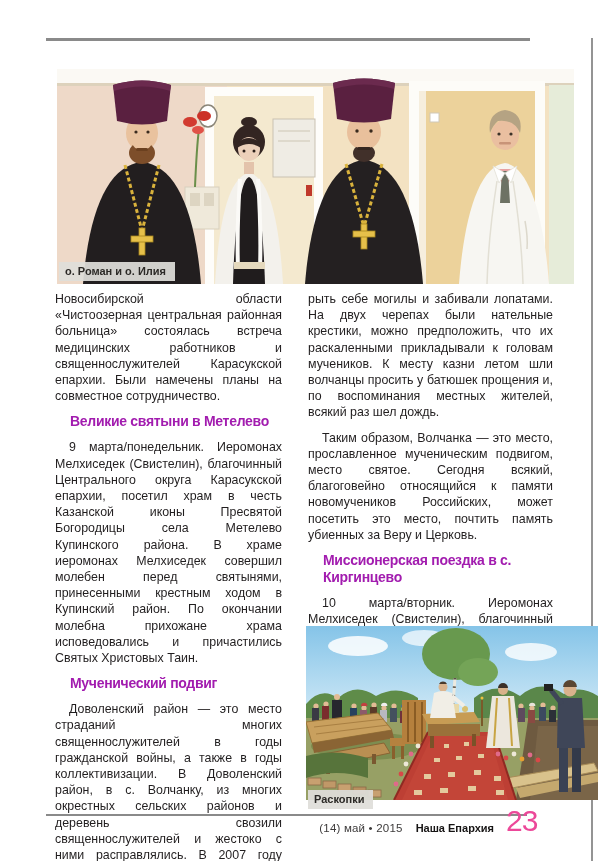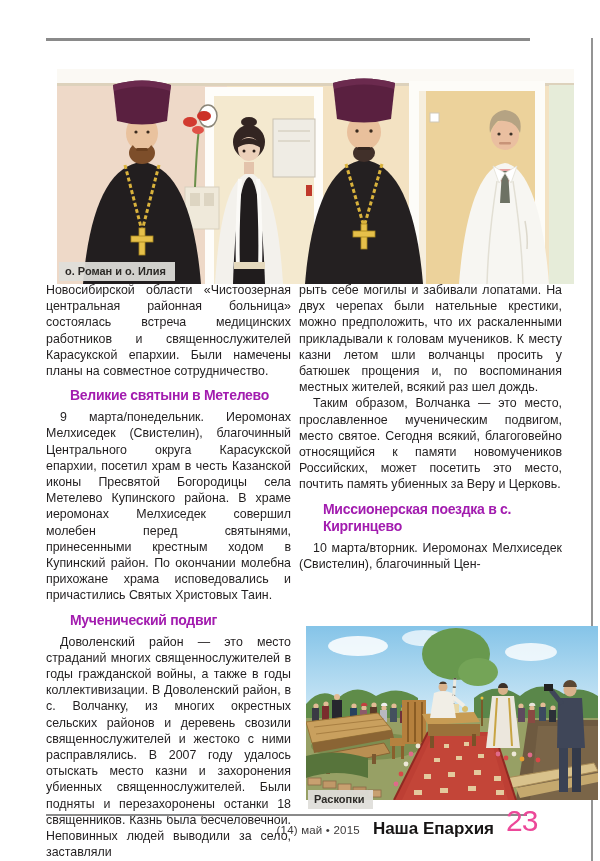--- a/index.html
+++ b/index.html
@@ -19,34 +19,34 @@
   .caption{
     position:absolute;left:2px;bottom:3px;
     background:rgba(223,222,217,0.93);
     color:#2b2926;font-size:11px;font-weight:700;
     padding:2px 9px 3px 6px;line-height:14px;white-space:nowrap;
   }
 
   .col{position:absolute;top:282px;text-align:justify;font-size:12.4px;line-height:16.2px;}
   .col-left{left:46px;width:245px;}
   .col-right{left:299px;width:263px;}
-  .body-para{margin:0;text-indent:14px;}
+  .body-para{margin:9px;text-indent:14px;}
   .body-para.cont{text-indent:0;}
   .section-heading{
     font-size:14px;line-height:17px;font-weight:700;color:#a21caf;
     margin:8px 0 5px 0;padding-left:24px;text-align:left;letter-spacing:-0.3px;
   }
 
   .footer{
     position:absolute;top:822px;left:46px;width:448px;
     display:flex;justify-content:flex-end;align-items:baseline;gap:13px;
     font-size:11.5px;line-height:13px;
   }
   .footer .issue{color:#3d3b3b;font-weight:400;letter-spacing:0.2px;}
-  .footer .brand{color:#161414;font-weight:700;font-size:17px;}
+  .footer .brand{color:#161414;font-weight:700;font-size:11px;}
   .pagenum{
     position:absolute;left:506px;top:805px;width:50px;
     font-size:30px;line-height:32px;font-weight:400;color:#ec4899;letter-spacing:-1px;
   }
 </style>
 </head>
 <body>
 
 <div class="page">
 

